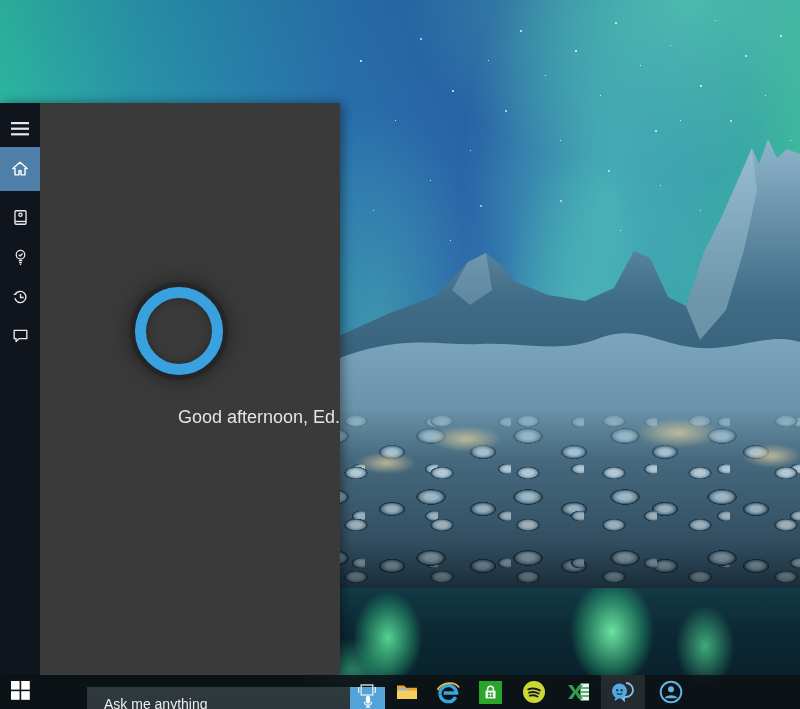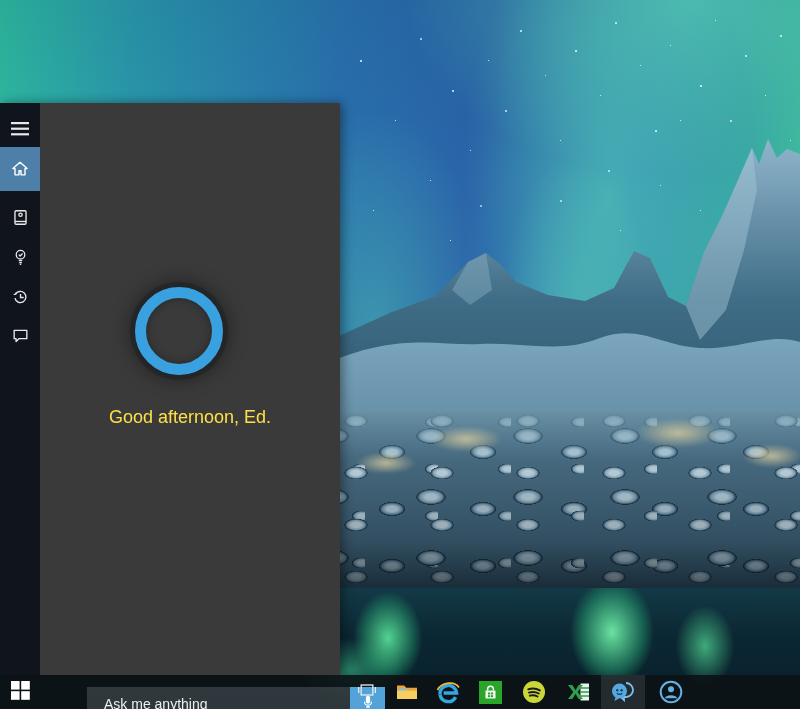--- a/index.html
+++ b/index.html
@@ -70,21 +70,21 @@
   .si-notebook{top:94px;}
   .si-ideas{top:134px;}
   .si-history{top:174px;}
   .si-feedback{top:212px;}
   .panel{position:absolute;left:40px;top:0;width:300px;height:100%;background:#3a3a3a;}
   .ring{
     position:absolute;left:95px;top:184px;width:88px;height:88px;border-radius:50%;
     border:11px solid #3aa1e1;
     box-shadow:0 0 0 5px rgba(18,24,30,.30),0 0 18px 6px rgba(0,0,0,.38),inset 0 0 10px rgba(0,0,0,.35);
   }
-  .greeting{position:absolute;left:0;top:303px;width:100%;text-align:center;color:#fde047;font-size:18px;line-height:23px;}
+  .greeting{position:absolute;left:0;top:303px;width:100%;text-align:right;color:#e5e5e5;font-size:18px;line-height:23px;}
 
   
   .taskbar{position:absolute;left:0;top:675px;width:800px;height:34px;background:rgba(12,17,21,.88);}
   .tb-btn{position:absolute;top:0;height:34px;display:flex;align-items:center;justify-content:center;cursor:pointer;}
   .start{left:2px;width:36px;}
   .searchbox{
     position:absolute;left:40px;top:12px;width:298px;height:34px;
     background:rgba(173,192,197,.22);display:flex;align-items:center;margin-left:47px;
   }
   .searchbox input{

